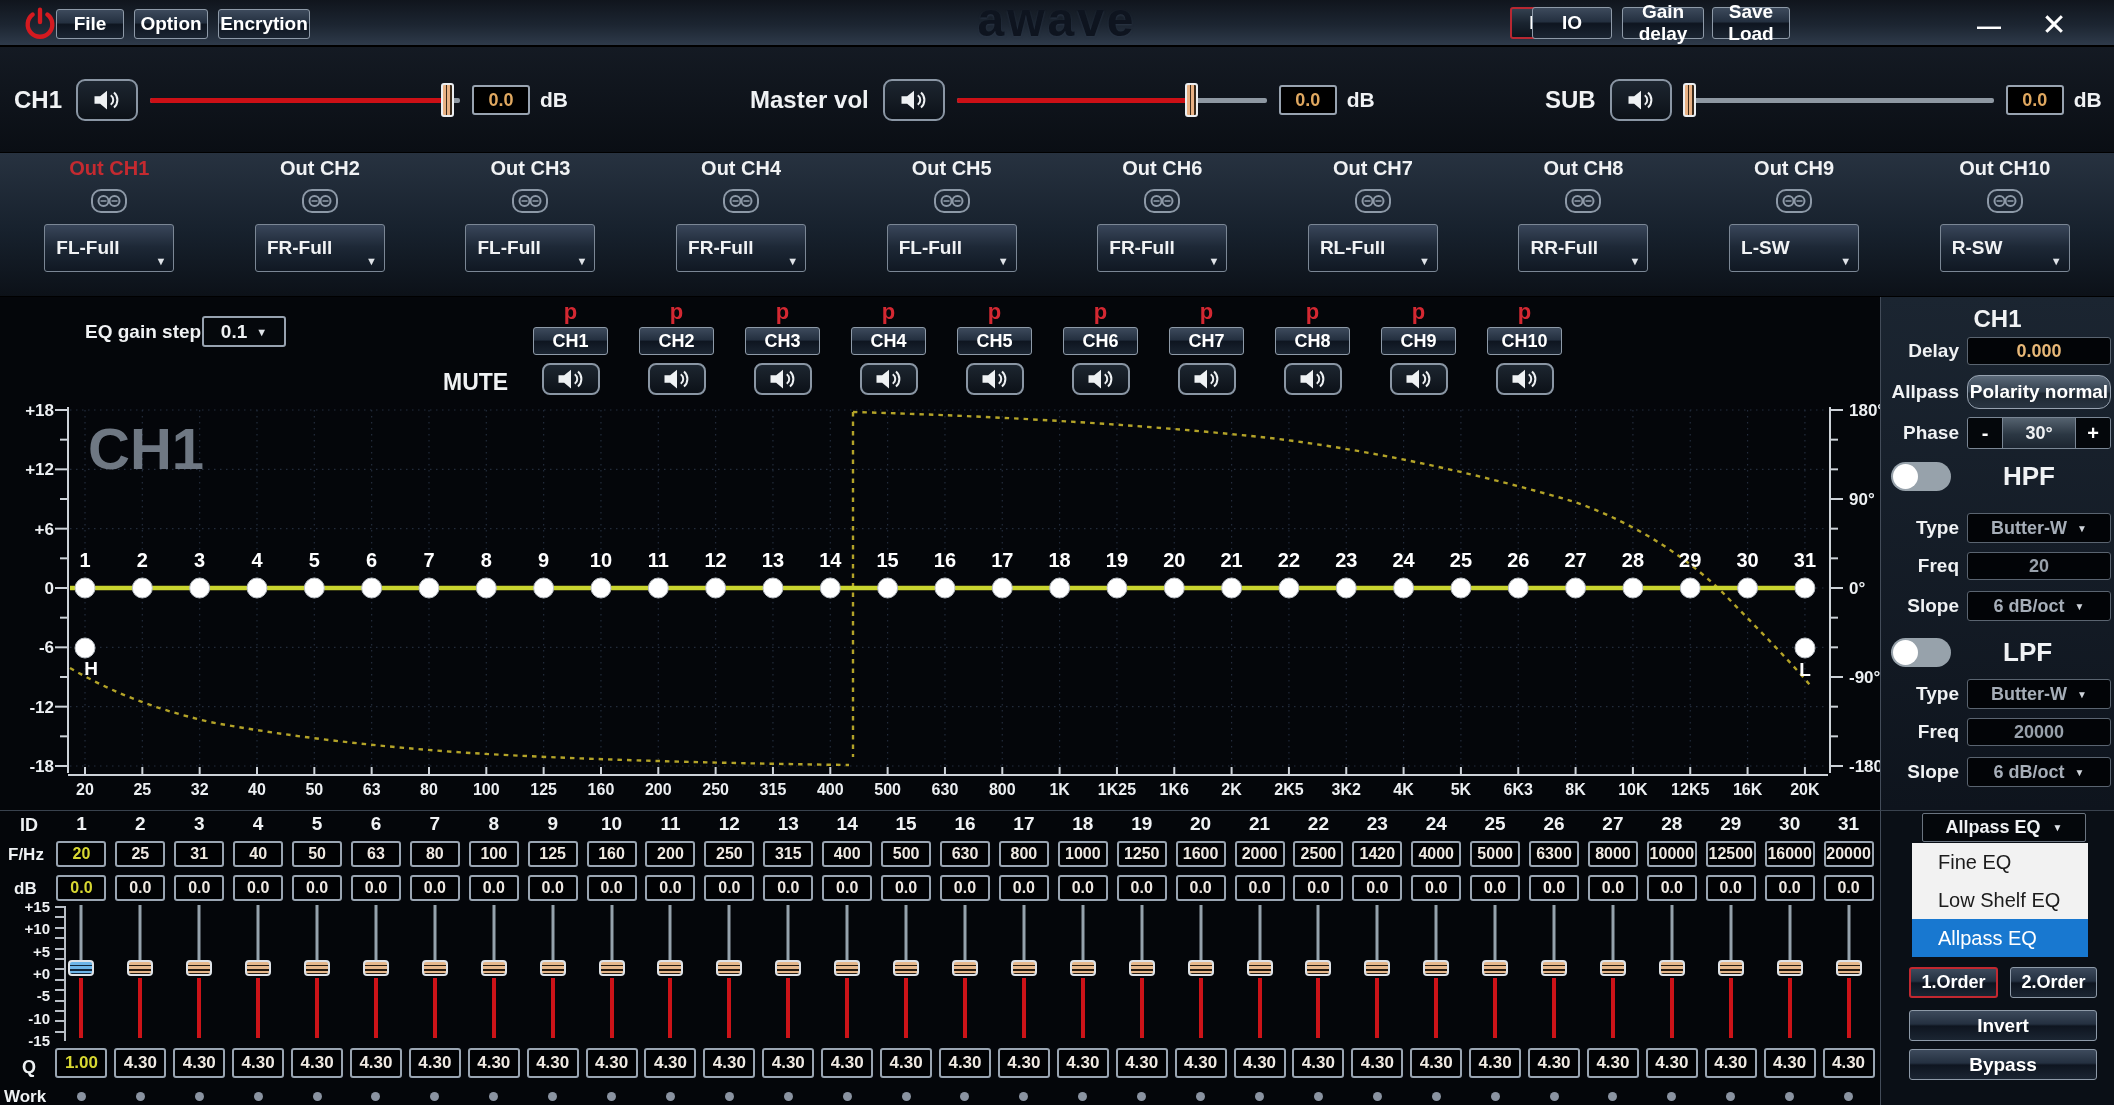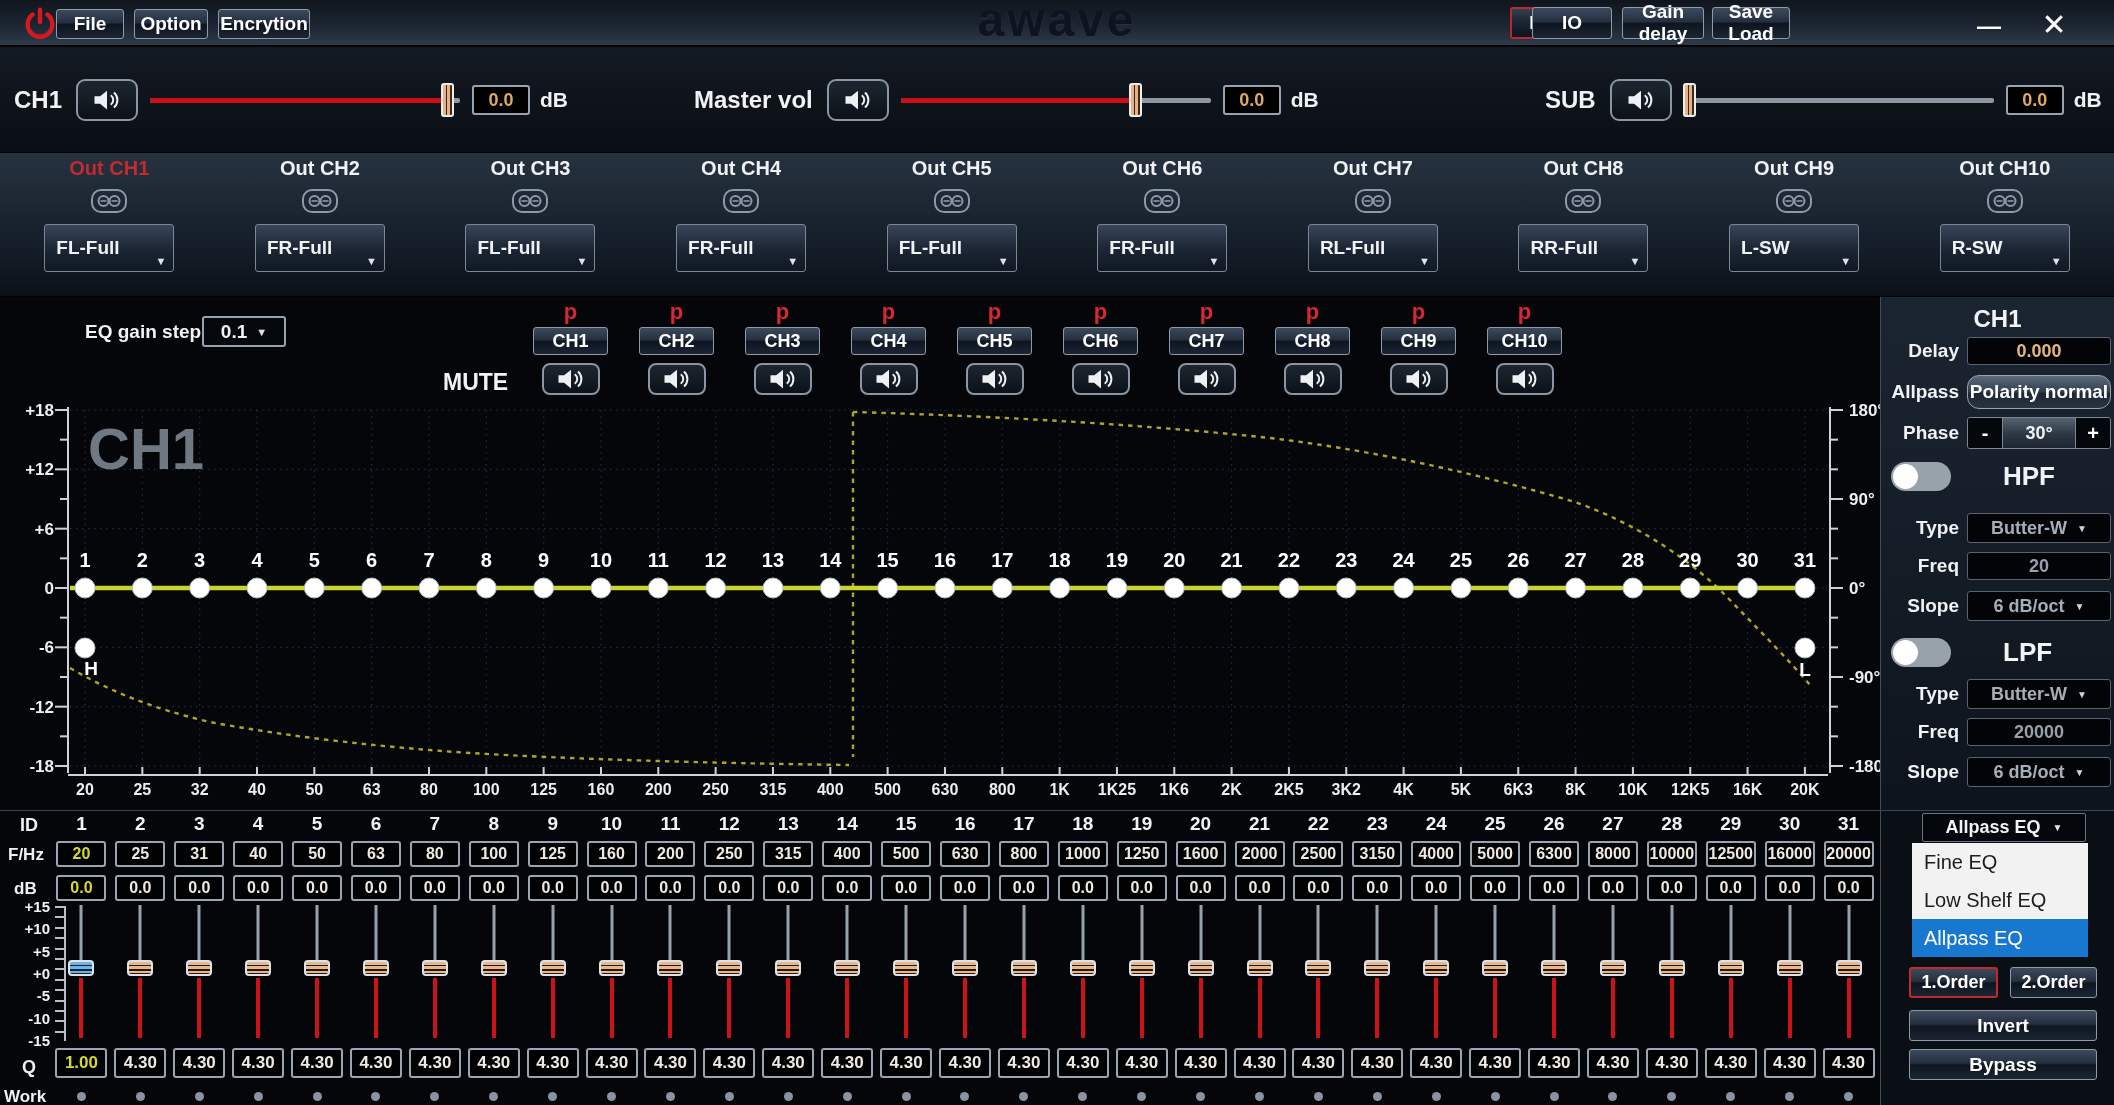--- a/index.html
+++ b/index.html
@@ -142,21 +142,21 @@
   .b-q{width:52px;height:30px;margin-top:8px;font-size:17px}
   .work-dot{width:9px;height:9px;border-radius:50%;background:#8a93a1;margin-top:14px}
 
   
   #eqtype-panel{position:absolute;left:1880px;top:810px;width:234px;height:295px;background:#0a0f16;
     border-left:1px solid #434c59;border-top:1px solid #39424e}
   #dd-btn{position:absolute;left:41px;top:2px;width:164px;height:29px;background:#04070b;border:1px solid #6a7480;
     border-radius:2px;display:flex;align-items:center;justify-content:center;font-size:18px;font-weight:bold;cursor:pointer}
   #dd-btn .dd-caret{font-size:10px;margin-left:12px;color:#dfe3e8}
   #dd-list{position:absolute;left:31px;top:32px;width:176px;background:#f2f2f2}
-  .dd-item{height:38px;display:flex;align-items:center;padding-left:12px;font-size:20px;color:#1c1c1c;cursor:pointer}
+  .dd-item{height:38px;display:flex;align-items:center;padding-left:26px;font-size:20px;color:#1c1c1c;cursor:pointer}
   .dd-item.dd-sel{background:#1878d0;color:#fff}
   #order-row{position:absolute;left:28px;top:156px;width:188px;display:flex;gap:12px}
   .order-btn{flex:1;height:31px;font-size:18px}
   .order-btn.active{border:2px solid #c22830}
   #invert-btn{position:absolute;left:28px;top:199px;width:188px;height:31px;font-size:19px}
   #bypass-btn{position:absolute;left:28px;top:238px;width:188px;height:31px;font-size:19px}
 </style>
 </head>
 <body>
 
@@ -192,21 +192,21 @@
           </svg>
         </button>
       <div class="vol-slider">
         <div class="v-track"></div>
         <div class="v-fill" style="width: 96%;"></div>
         <div class="v-handle" style="left: calc(96% - 7px);"></div>
       </div>
       <div class="vol-value">0.0</div>
       <span class="vol-unit">dB</span>
     </div>
-    <div class="vol-group" style="left:694px">
+    <div class="vol-group" style="left:750px">
       <span class="vol-name">Master vol</span>
       <button class="spk-btn spk-slot">
           <svg width="30" height="26" viewBox="0 0 24 20">
             <path d="M2 7v6h4.5L12 17.5V2.5L6.5 7H2z" fill="#eef1f3"></path>
             <path d="M15 6.2a4.6 4.6 0 0 1 0 7.6" stroke="#eef1f3" stroke-width="1.6" fill="none"></path>
             <path d="M17.6 4a8 8 0 0 1 0 12" stroke="#eef1f3" stroke-width="1.6" fill="none"></path>
           </svg>
         </button>
       <div class="vol-slider">
         <div class="v-track"></div>
@@ -1082,21 +1082,21 @@
           <div class="fader">
             <div class="f-top"></div>
             <div class="f-bot"></div>
             <div class="f-handle"></div>
           </div>
           <div class="b-box b-q">4.30</div>
           <div class="work-dot"></div>
         </div>
         <div class="band-col">
           <div class="b-id">23</div>
-          <div class="b-box b-freq">3150</div>
+          <div class="b-box b-freq">1420</div>
           <div class="b-box b-gain">0.0</div>
           <div class="fader">
             <div class="f-top"></div>
             <div class="f-bot"></div>
             <div class="f-handle"></div>
           </div>
           <div class="b-box b-q">4.30</div>
           <div class="work-dot"></div>
         </div>
         <div class="band-col">

